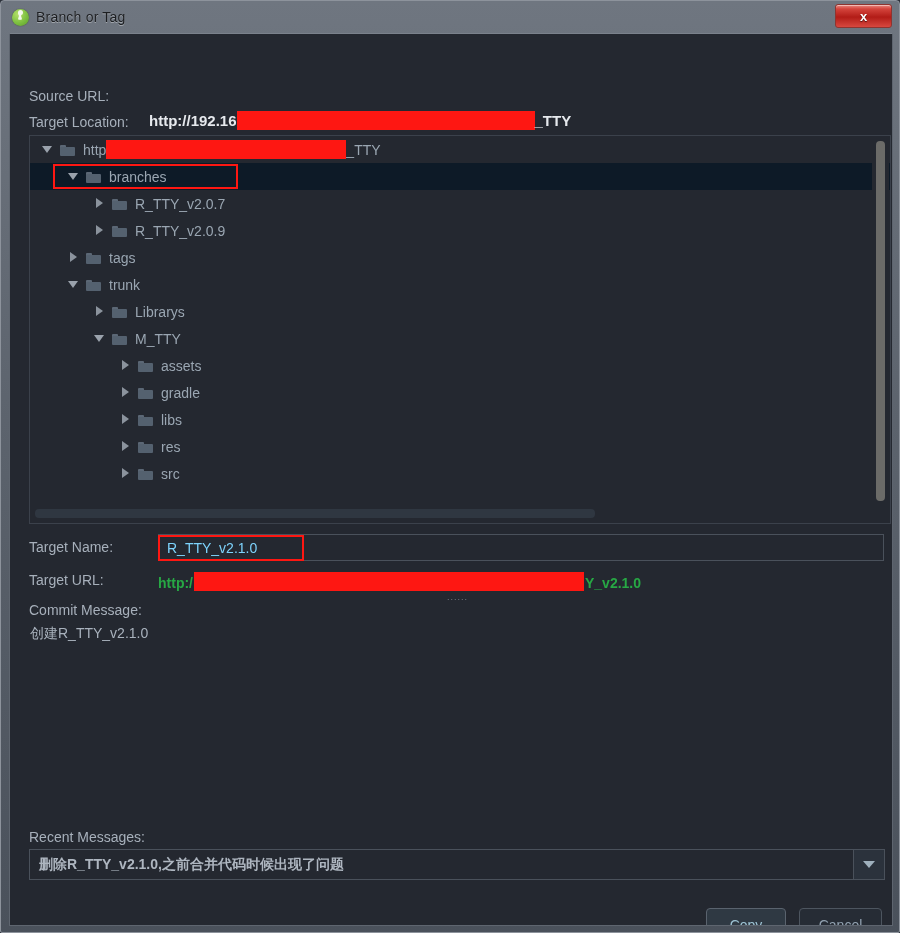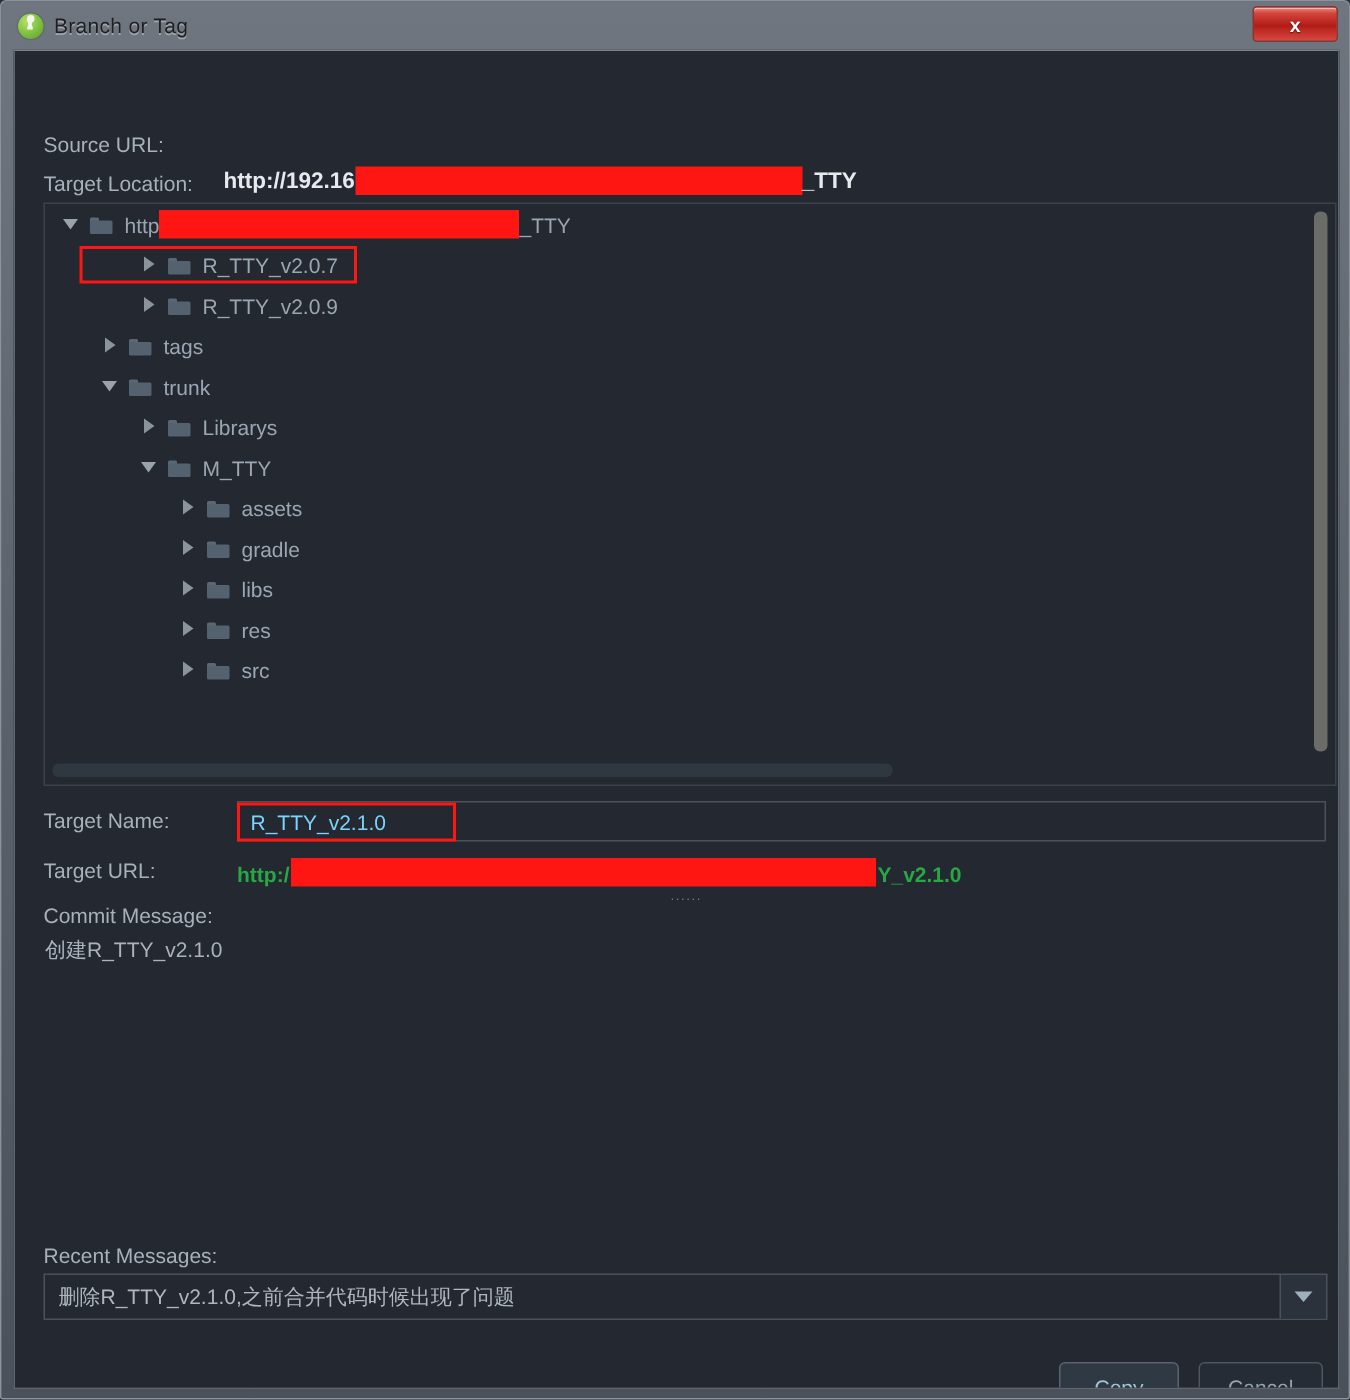--- a/index.html
+++ b/index.html
@@ -183,21 +183,21 @@
 
   
   #recent-label{position:absolute;left:19px;top:795px;}
   #recent-combo{
     position:absolute;left:19px;top:815px;width:856px;height:31px;
     box-sizing:border-box;border:1px solid #4a515b;background:#242830;
     display:flex;align-items:center;cursor:pointer;
   }
   #recent-value{
     flex:1;padding-left:9px;color:#aeb6c0;font-size:14px;
-    overflow:hidden;white-space:nowrap;
+    overflow:hidden;white-space:nowrap;font-weight:bold;
   }
   #recent-arrow-btn{
     width:30px;height:29px;flex:none;border-left:1px solid #4a515b;
     background:#2b323c;display:flex;align-items:center;justify-content:center;
     cursor:pointer;
   }
   #recent-arrow-btn .caret{
     width:0;height:0;border-left:6px solid transparent;border-right:6px solid transparent;
     border-top:7px solid #9fb0bd;
   }
@@ -247,20 +247,25 @@
 
       <div id="tree-panel">
         <div id="tree-scroll">
             <div class="tree-row" style="padding-left: 12px;">
               <span class="twisty open"></span>
               <span class="folder"></span>
               <span class="tree-label">http</span>
               <span class="redact" style="width: 240px; height: 19px; margin-left: 0px;"></span>
               <span class="tree-label">_TTY</span>
             </div>
+            <div class="tree-row selected" style="padding-left: 38px;">
+              <span class="twisty open"></span>
+              <span class="folder"></span>
+              <span class="tree-label">branches</span>
+            </div>
             <div class="annot" style="left: 23px; top: 28px; width: 185px; height: 25px;"></div>
             <div class="tree-row" style="padding-left: 64px;">
               <span class="twisty closed"></span>
               <span class="folder"></span>
               <span class="tree-label">R_TTY_v2.0.7</span>
             </div>
             <div class="tree-row" style="padding-left: 64px;">
               <span class="twisty closed"></span>
               <span class="folder"></span>
               <span class="tree-label">R_TTY_v2.0.9</span>

